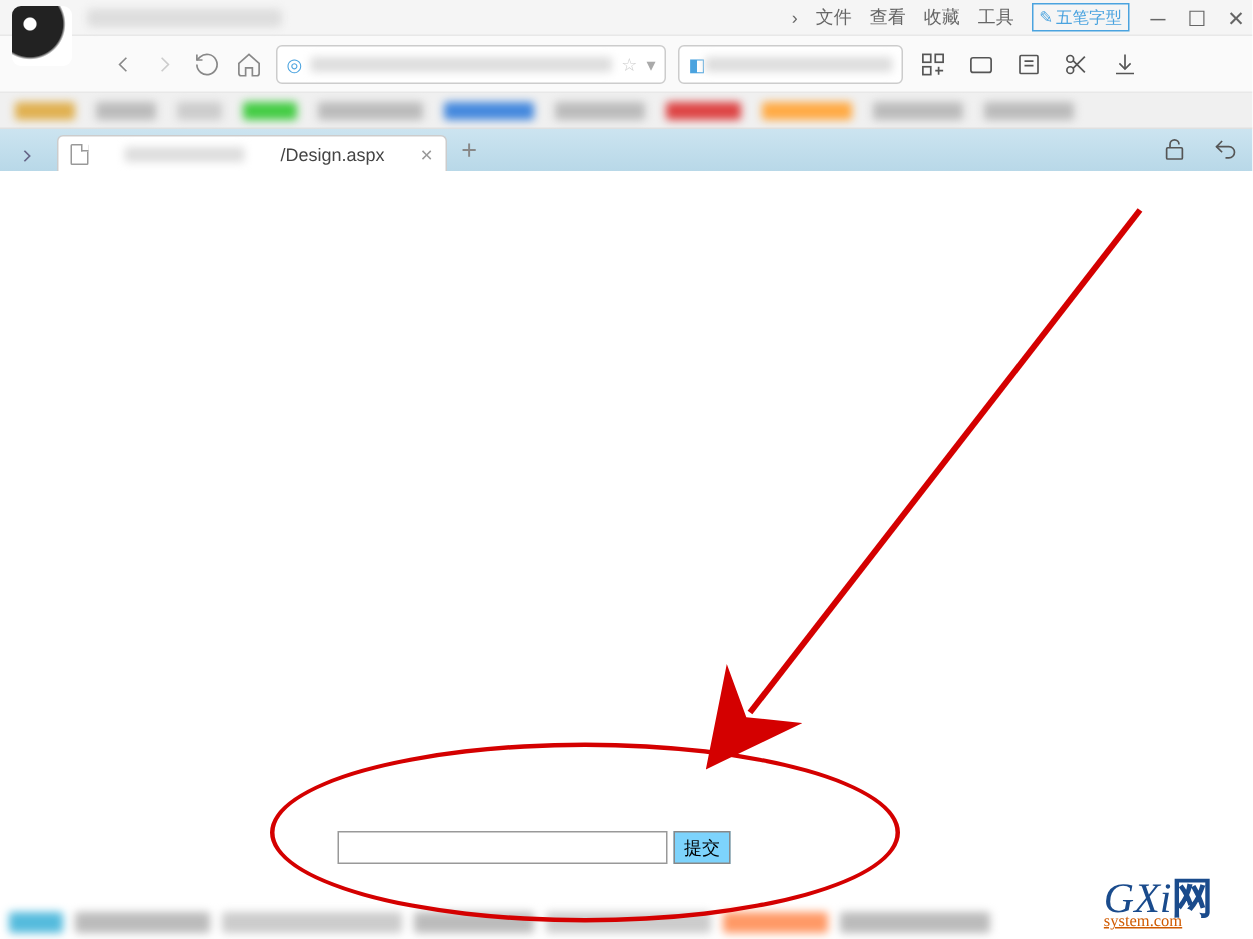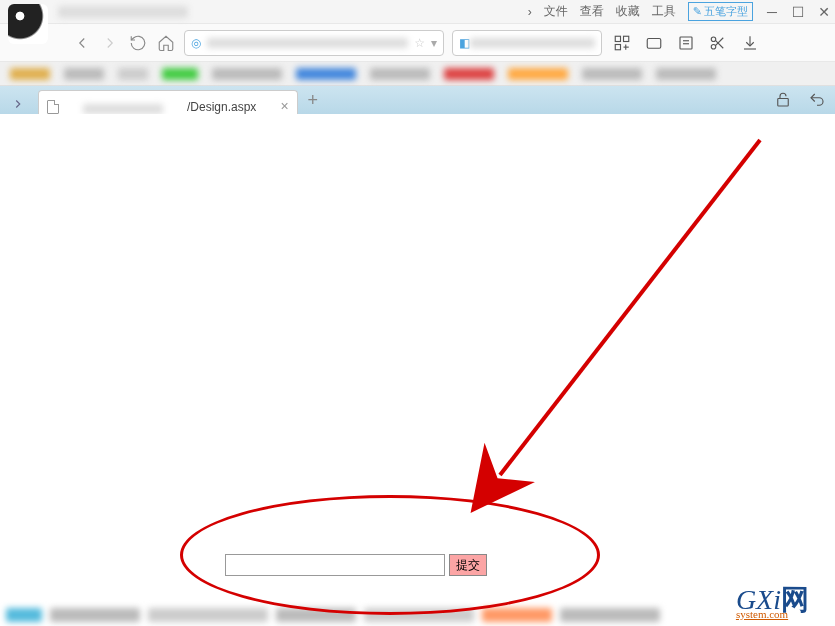--- a/index.html
+++ b/index.html
@@ -128,21 +128,21 @@
       display: flex; align-items: center; justify-content: center;
       margin-right: 8px;
       cursor: pointer;
     }
     .tab {
       background: #fff;
       height: 24px;
       border-radius: 4px 4px 0 0;
       padding: 0 8px;
       display: flex;
-      align-items: flex-end;
+      align-items: center;
       gap: 24px;
       font-size: 12px;
       color: #444;
       min-width: 200px;
       border: 1px solid #ccc;
       border-bottom: none;
     }
     .tab-blur { width: 80px; height: 10px; background: #ddd; filter: blur(3px); border-radius: 2px; }
     .tab-close { color: #999; cursor: pointer; font-size: 14px; margin-left: auto;}
     .new-tab { color: #888; font-size: 18px; padding: 0 10px; cursor: pointer; align-self: center; }
@@ -171,21 +171,21 @@
       width: 220px;
       height: 22px;
       border: 1px solid #999;
       padding: 2px 4px;
       font-size: 12px;
     }
     .submit-btn {
       height: 22px;
       padding: 0 6px;
       border: 1px solid #888;
-      background: #fca5a5;
+      background: #7dd3fc;
       font-size: 12px;
       cursor: pointer;
       font-family: inherit;
     }
     
     .annot {
       position: absolute;
       pointer-events: none;
       z-index: 20;
     }

